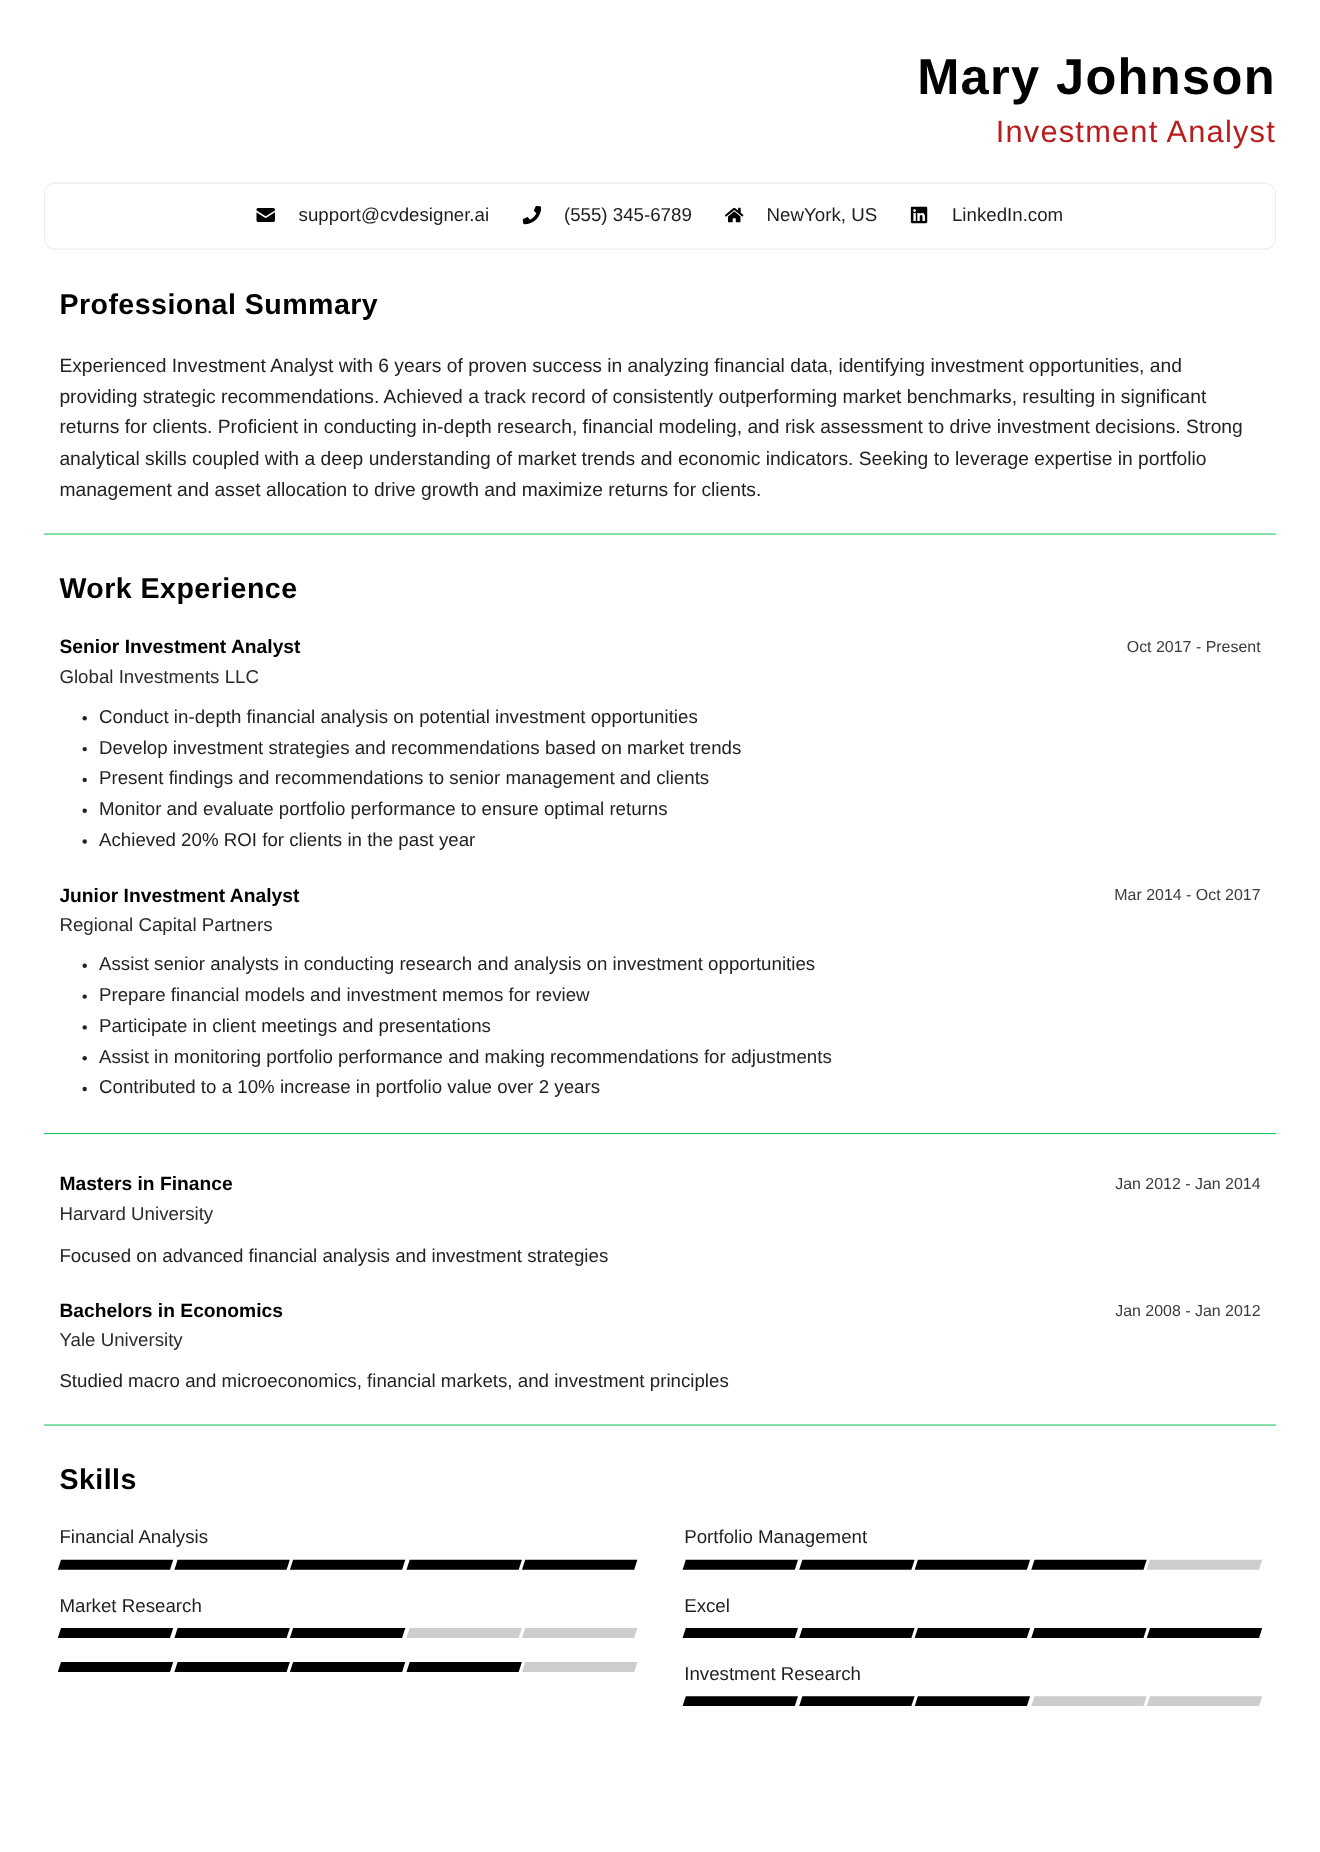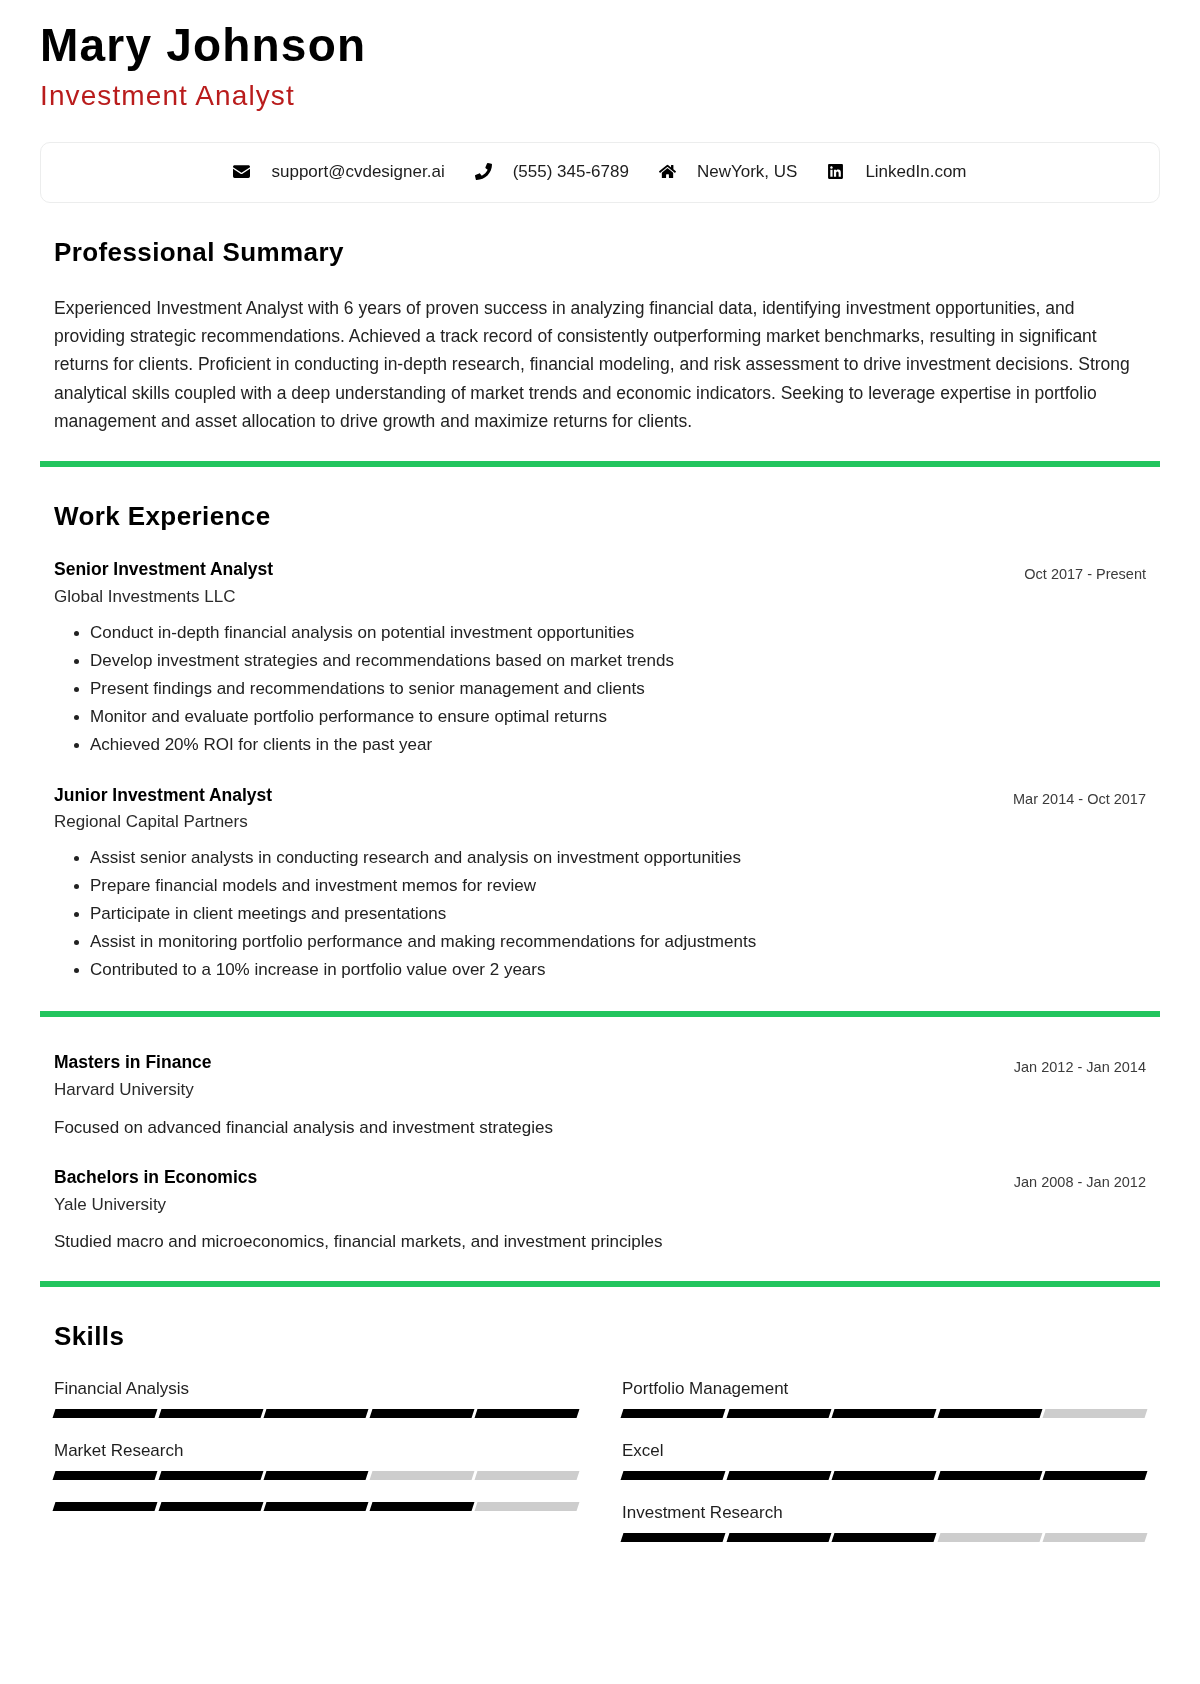--- a/index.html
+++ b/index.html
@@ -18,23 +18,23 @@
   }
 
   .page {
     width: 1120px;
     margin: 0 auto;
     position: relative;
   }
 
   
   .header {
-    padding-top: 20px;
+    padding-top: 44px;
     padding-bottom: 30px;
-    text-align: left;
+    text-align: right;
   }
   .full-name {
     font-size: 46px;
     font-weight: 700;
     letter-spacing: 1.2px;
     line-height: 1.12;
     margin: 0 0 8px 0;
     color: #000000;
   }
   .job-title {
@@ -72,21 +72,21 @@
     width: 17px;
     height: 17px;
     color: #000;
     flex: 0 0 auto;
   }
   .contact-item .ico svg { display: block; }
 
   
   .section {
     padding: 34px 14px 26px 14px;
-    border-top: 6px solid #22c55e;
+    border-top: 1px solid #22c55e;
   }
   .section.first { border-top: 0; }
   .section-title {
     font-size: 26px;
     font-weight: 700;
     letter-spacing: 0.4px;
     margin: 0 0 26px 0;
     color: #000000;
   }
 
@@ -97,21 +97,21 @@
     margin: 0;
     text-align: left;
   }
 
   
   .entry { margin-bottom: 26px; }
   .entry:last-child { margin-bottom: 0; }
   .entry-head {
     display: flex;
     justify-content: space-between;
-    align-items: flex-end;
+    align-items: center;
     gap: 20px;
   }
   .entry-role {
     font-size: 17.5px;
     font-weight: 700;
     color: #000000;
     line-height: 1.35;
   }
   .entry-date {
     font-size: 14.5px;

